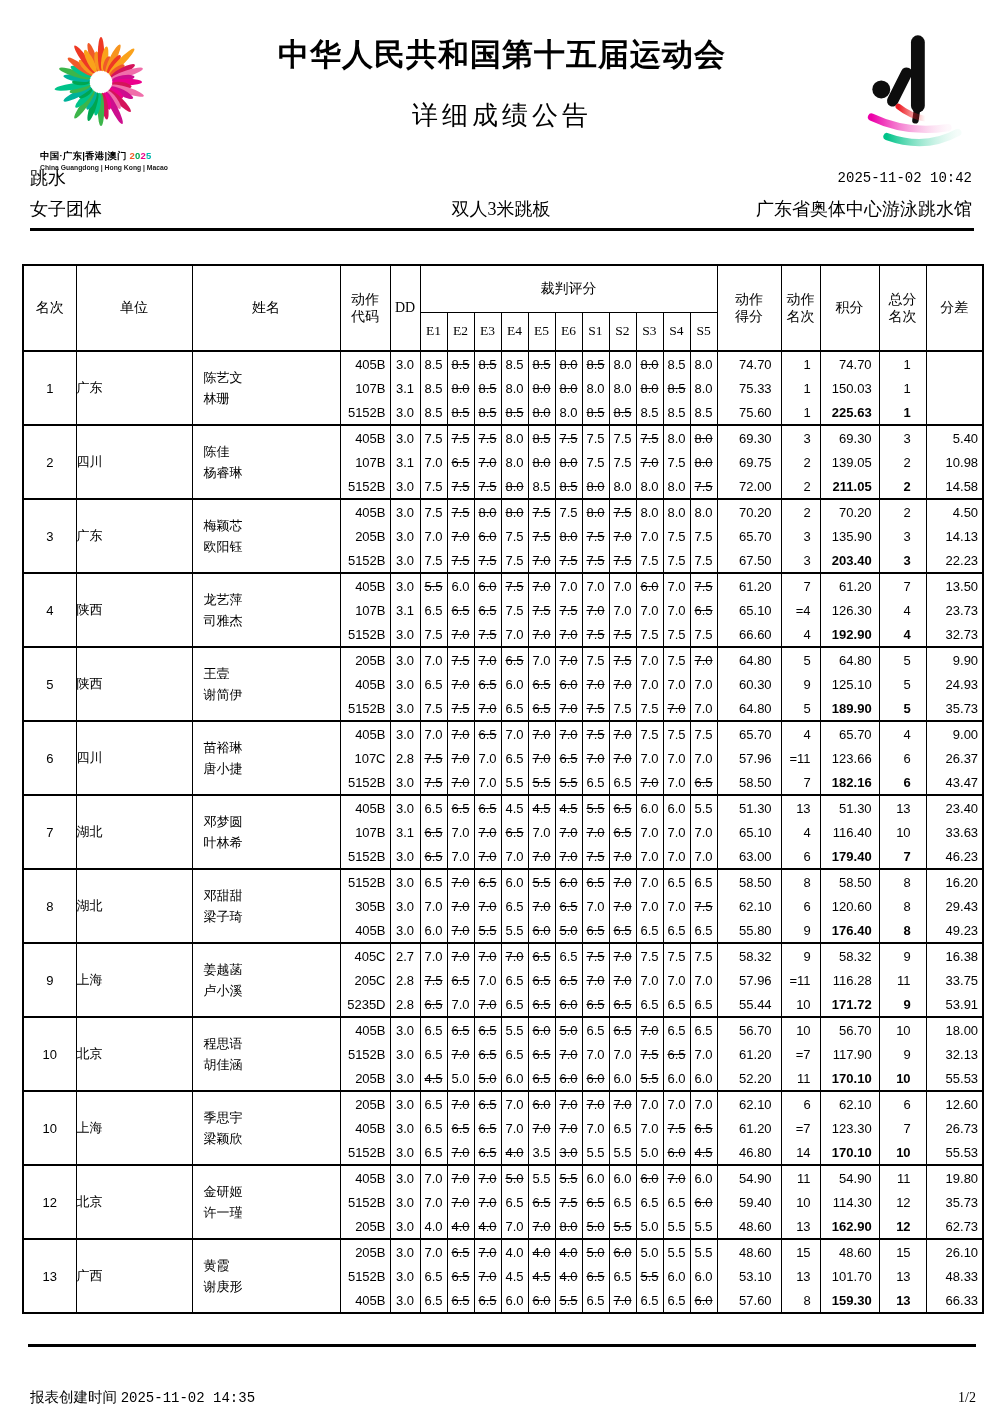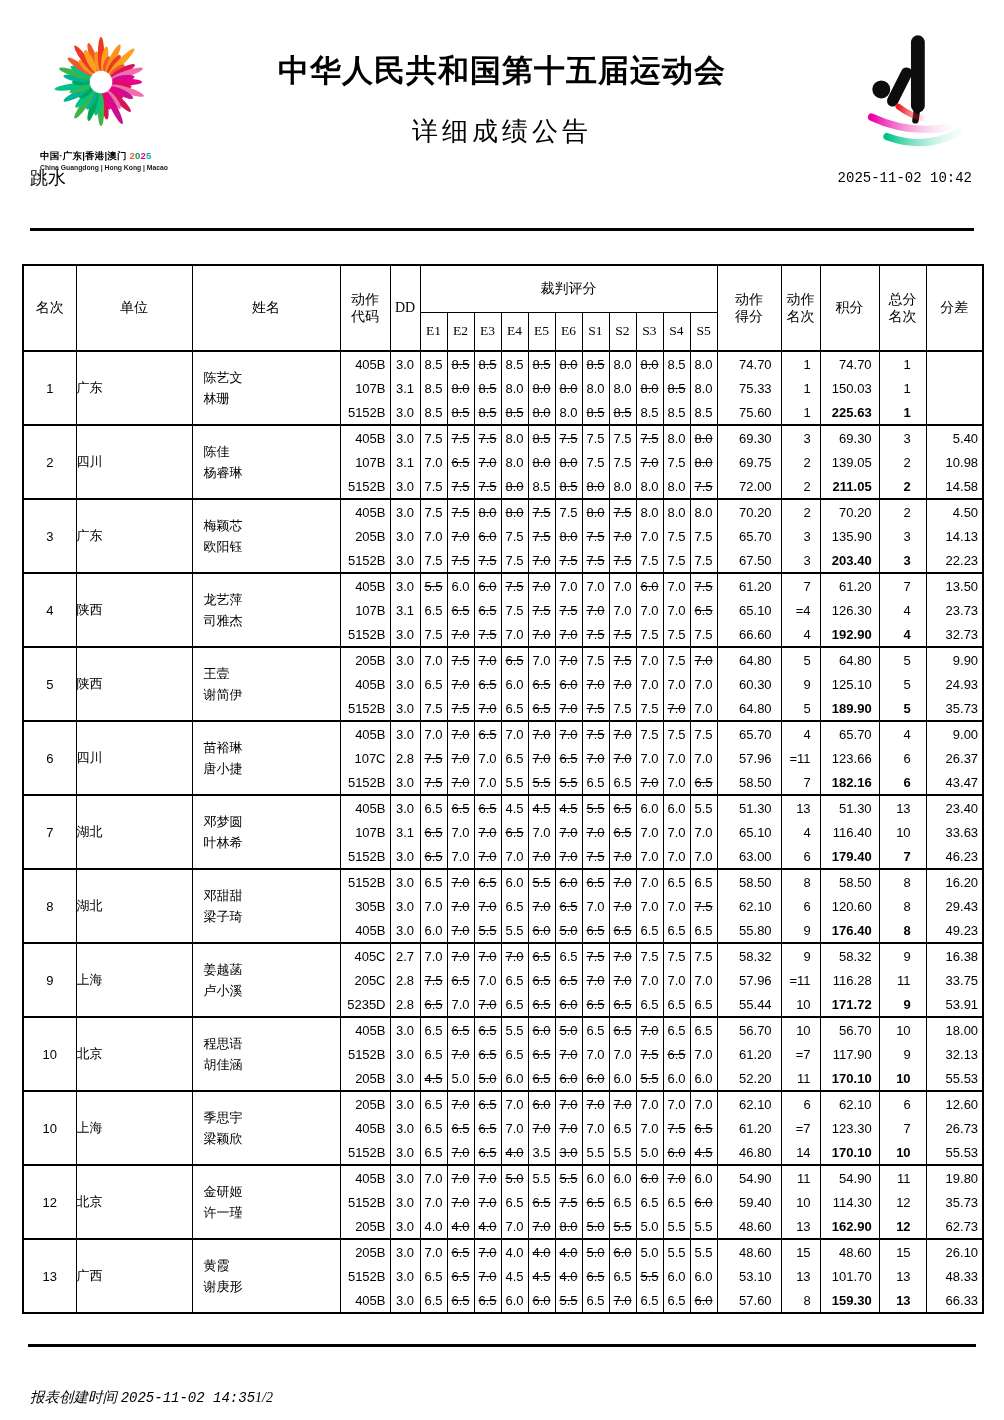--- a/index.html
+++ b/index.html
@@ -5,21 +5,21 @@
   html,body{margin:0;padding:0;background:#fff;}
   .page{position:relative;width:1004px;height:1420px;background:#fff;color:#000;overflow:hidden;
         font-family:"Liberation Serif","DejaVu Serif",serif;}
 
   
   .hdr{position:relative;height:246px;}
   .logo{position:absolute;left:40px;top:26px;width:190px;}
   .logo-tag1{font-family:"Liberation Sans","DejaVu Sans",sans-serif;font-weight:bold;font-size:9.5px;letter-spacing:.2px;margin-top:2px;}
   .logo-tag1 .yr span{font-weight:bold;}
   .logo-tag2{font-family:"Liberation Sans","DejaVu Sans",sans-serif;font-weight:bold;font-size:6.8px;color:#1a1a1a;margin-top:1px;}
-  .titles{text-align:center;padding-top:50px;}
+  .titles{text-align:center;padding-top:34px;}
   .title-cn{font-family:"Liberation Sans","DejaVu Sans",sans-serif;font-weight:bold;font-size:31px;letter-spacing:1px;}
   .title-en{font-family:"Liberation Sans","DejaVu Sans",sans-serif;font-weight:bold;font-size:15.5px;margin-top:3px;}
   .bulletin{font-size:26px;letter-spacing:4px;margin-top:22px;}
   .dive-ico{position:absolute;right:38px;top:26px;}
   .inforow1{position:absolute;left:30px;right:32px;top:166px;display:flex;justify-content:space-between;align-items:center;}
   .inforow2{position:absolute;left:30px;right:32px;top:197px;display:grid;grid-template-columns:1fr auto 1fr;align-items:baseline;}
   .inforow2 .c{justify-self:center;}
   .inforow2 .r{justify-self:end;}
   .cnlabel{font-size:18px;}
   .dt{font-family:"Liberation Mono","DejaVu Sans Mono",monospace;font-size:14px;letter-spacing:0;}
@@ -48,21 +48,21 @@
   td.numr{text-align:right;}
   td.scorec{padding-right:9px;}
   td.dvrc{padding-right:9px;}
   td.ptsc{padding-right:7px;}
   td.trkc{padding-right:15px;}
   td.gapc{padding-right:4px;}
   td.bold,.bold{font-weight:bold;}
 
   
   .frule{position:absolute;left:28px;right:28px;top:1344px;height:3px;background:#000;}
-  .footer{position:absolute;left:30px;right:28px;top:1354px;display:flex;align-items:baseline;font-style:italic;}
+  .footer{position:absolute;left:30px;right:28px;top:1354px;display:flex;justify-content:space-between;align-items:baseline;}
   .fleft{font-size:14.5px;}
   .fleft .t{font-family:"Liberation Mono","DejaVu Sans Mono",monospace;font-size:14px;}
   .fpage{font-size:14px;margin-top:36px;}
 </style>
 </head>
 <body>
 
 <div class="page">
 
   <div class="hdr">
@@ -147,20 +147,25 @@
         <path d="M47,99 Q62,111 80,114" stroke="url(#gr)" stroke-width="7" stroke-linecap="round" fill="none"></path>
         <path d="M14,112 Q58,133 108,125" stroke="url(#gm)" stroke-width="9" stroke-linecap="round" fill="none"></path>
         <path d="M33,136 Q80,153 120,131" stroke="url(#gg)" stroke-width="9" stroke-linecap="round" fill="none"></path>
       </svg>
     </div>
 
     <div class="inforow1">
       <span class="cnlabel">跳水</span>
       <span class="dt">2025-11-02 10:42</span>
     </div>
+    <div class="inforow2">
+      <span class="cnlabel">女子团体</span>
+      <span class="cnlabel c">双人3米跳板</span>
+      <span class="cnlabel r">广东省奥体中心游泳跳水馆</span>
+    </div>
     <div class="rule"></div>
   </div>
 
   <table class="res">
     <colgroup>
       <col style="width:53px">
         <col style="width:116px">
         <col style="width:148px">
         <col style="width:50px">
         <col style="width:30px">

